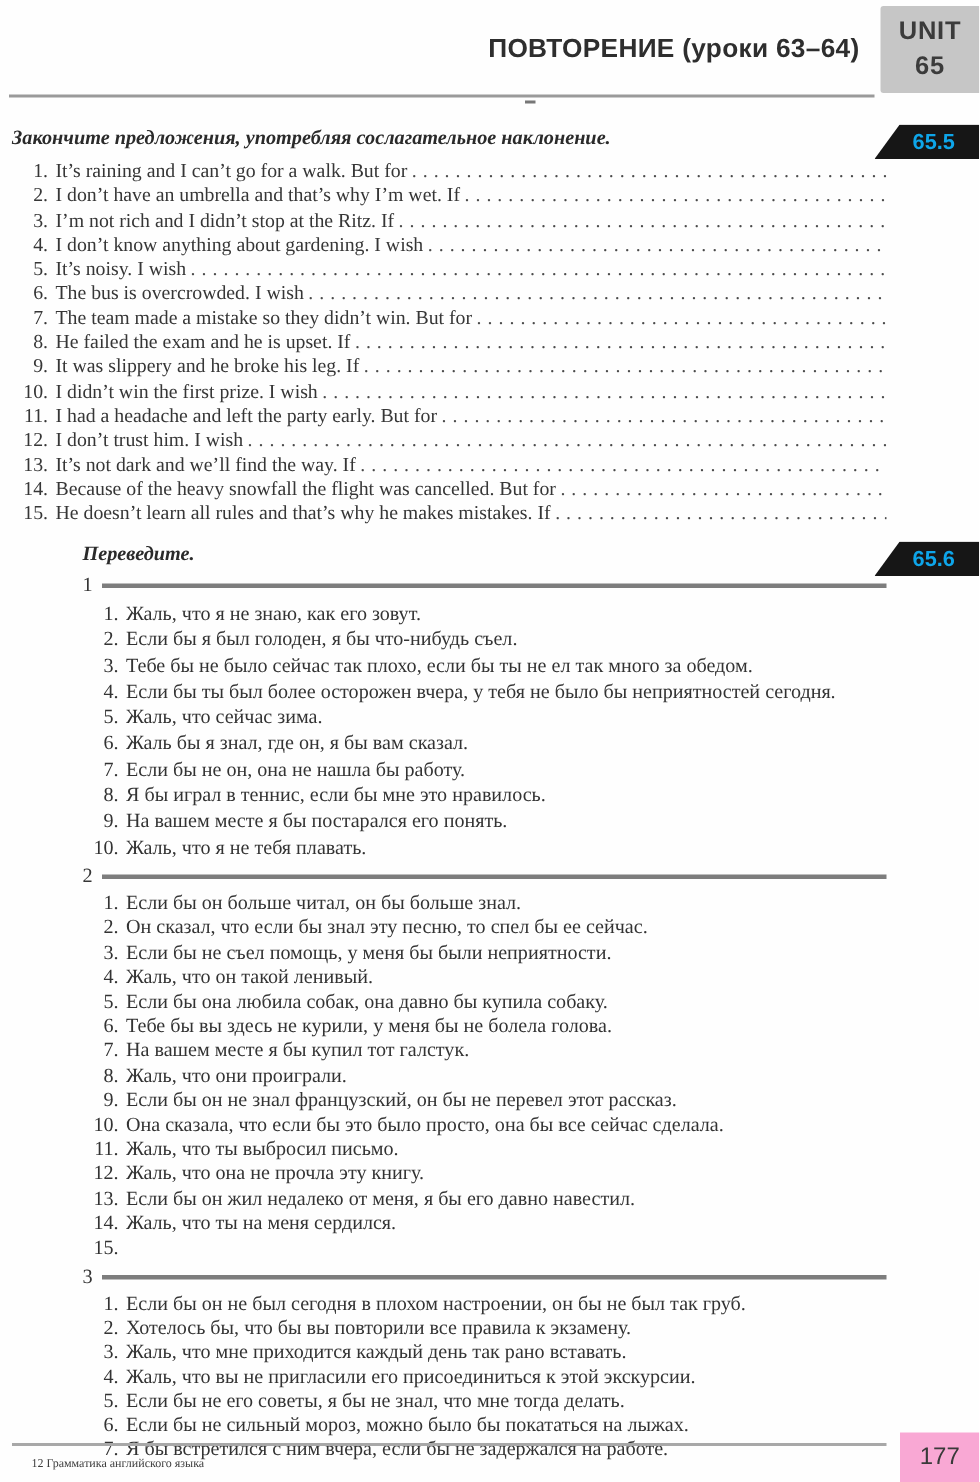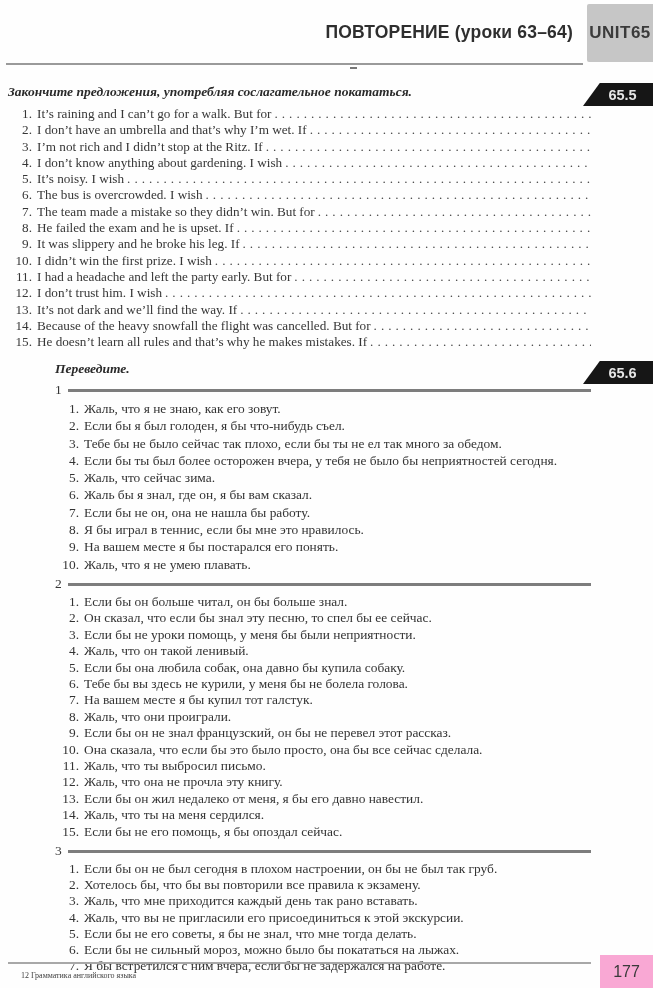--- a/index.html
+++ b/index.html
@@ -9,29 +9,29 @@
   }
   
   .title{
     position:absolute;top:22px;right:80px;margin:0;
     font-family:"Liberation Sans",sans-serif;font-weight:bold;
     font-size:17.5px;color:#2e2e2e;letter-spacing:.2px;white-space:nowrap;
   }
   .unit-badge{
     position:absolute;top:4px;right:0;width:66px;height:58px;
     background:#c6c6c6;border-radius:2px 0 0 2px;
-    display:flex;flex-direction:row;align-items:center;justify-content:center;
+    display:flex;flex-direction:column;align-items:center;justify-content:center;
     font-family:"Liberation Sans",sans-serif;font-weight:bold;font-size:17px;
     color:#3b3b3b;line-height:1.35;letter-spacing:.5px;
   }
   .header-rule{position:absolute;top:63px;left:6px;right:70px;height:2px;background:#9a9a9a;}
   .rule-tick{position:absolute;top:67px;left:350px;width:7px;height:2px;background:#777;}
   
   .num-badge{
-    position:absolute;right:0;width:61px;height:23px;background:#161616;color:#e5e5e5;
+    position:absolute;right:0;width:61px;height:23px;background:#161616;color:#0ea5e9;
     font-family:"Liberation Sans",sans-serif;font-weight:bold;font-size:14.5px;
     display:flex;align-items:center;justify-content:center;padding-left:9px;
     clip-path:polygon(24% 0,100% 0,100% 100%,0 100%);
   }
   .badge-655{top:83px;}
   .badge-656{top:361px;}
   
   .ex{position:absolute;left:8px;right:62px;}
   .ex-655{top:84px;}
   .ex-656{top:361px;margin-left:47px;}
@@ -76,21 +76,21 @@
     <span>UNIT</span>
     <span>65</span>
   </div>
   <div class="header-rule"></div>
   <div class="rule-tick"></div>
 
   <div class="num-badge badge-655">65.5</div>
   <div class="num-badge badge-656">65.6</div>
 
   <section class="ex ex-655">
-    <p class="instruction">Закончите предложения, употребляя сослагательное покататься.</p>
+    <p class="instruction">Закончите предложения, употребляя сослагательное наклонение.</p>
     <ol class="items">
 
         <li>
           <span class="n">1.</span>
           <span class="t">It’s raining and I can’t go for a walk. But for</span>
           <span class="dots"></span>
         </li>
 
         <li>
           <span class="n">2.</span>
@@ -228,21 +228,21 @@
             <span class="t">Я бы играл в теннис, если бы мне это нравилось.</span>
           </li>
 
           <li>
             <span class="n">9.</span>
             <span class="t">На вашем месте я бы постарался его понять.</span>
           </li>
 
           <li>
             <span class="n">10.</span>
-            <span class="t">Жаль, что я не умею плавать.</span>
+            <span class="t">Жаль, что я не тебя плавать.</span>
           </li>
         </ol>
     </div>
 
     <div class="group g2">
       <div class="group-head">
         <span class="g-label">2</span>
         <span class="g-rule"></span>
       </div>
       <ol class="items">
@@ -252,21 +252,21 @@
             <span class="t">Если бы он больше читал, он бы больше знал.</span>
           </li>
 
           <li>
             <span class="n">2.</span>
             <span class="t">Он сказал, что если бы знал эту песню, то спел бы ее сейчас.</span>
           </li>
 
           <li>
             <span class="n">3.</span>
-            <span class="t">Если бы не уроки помощь, у меня бы были неприятности.</span>
+            <span class="t">Если бы не съел помощь, у меня бы были неприятности.</span>
           </li>
 
           <li>
             <span class="n">4.</span>
             <span class="t">Жаль, что он такой ленивый.</span>
           </li>
 
           <li>
             <span class="n">5.</span>
             <span class="t">Если бы она любила собак, она давно бы купила собаку.</span>
@@ -312,21 +312,20 @@
             <span class="t">Если бы он жил недалеко от меня, я бы его давно навестил.</span>
           </li>
 
           <li>
             <span class="n">14.</span>
             <span class="t">Жаль, что ты на меня сердился.</span>
           </li>
 
           <li>
             <span class="n">15.</span>
-            <span class="t">Если бы не его помощь, я бы опоздал сейчас.</span>
           </li>
         </ol>
     </div>
 
     <div class="group g3">
       <div class="group-head">
         <span class="g-label">3</span>
         <span class="g-rule"></span>
       </div>
       <ol class="items">

